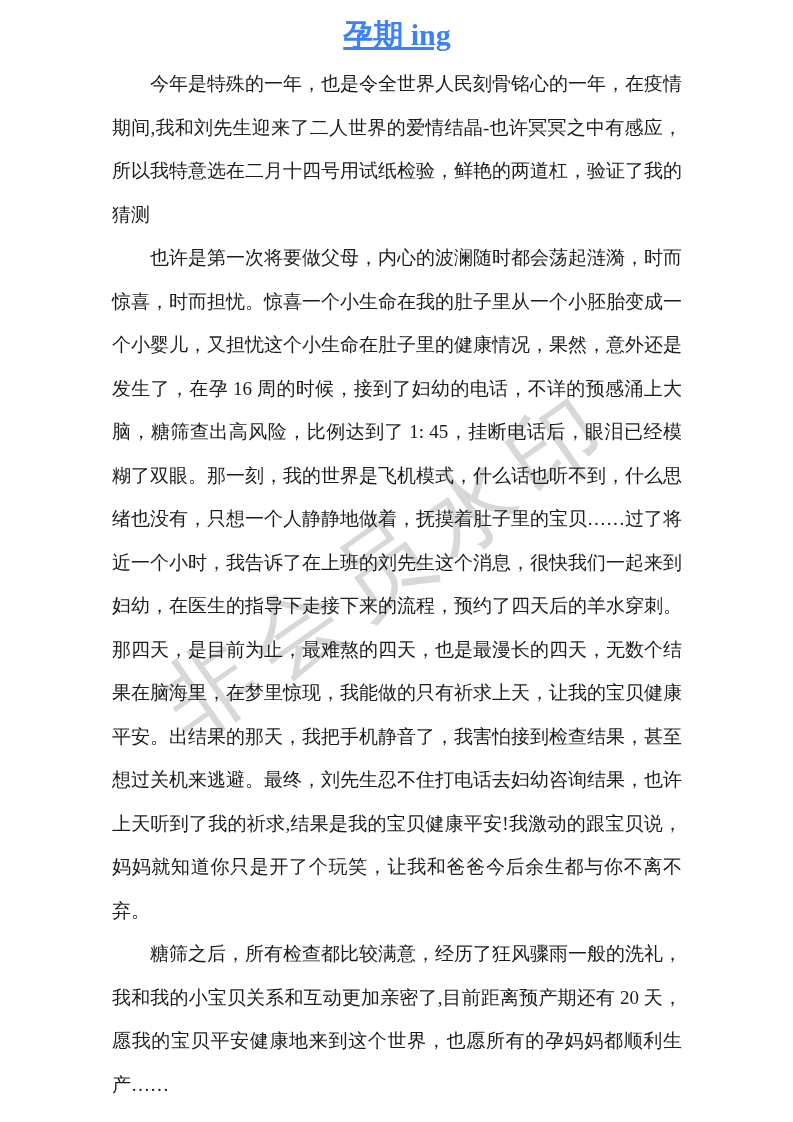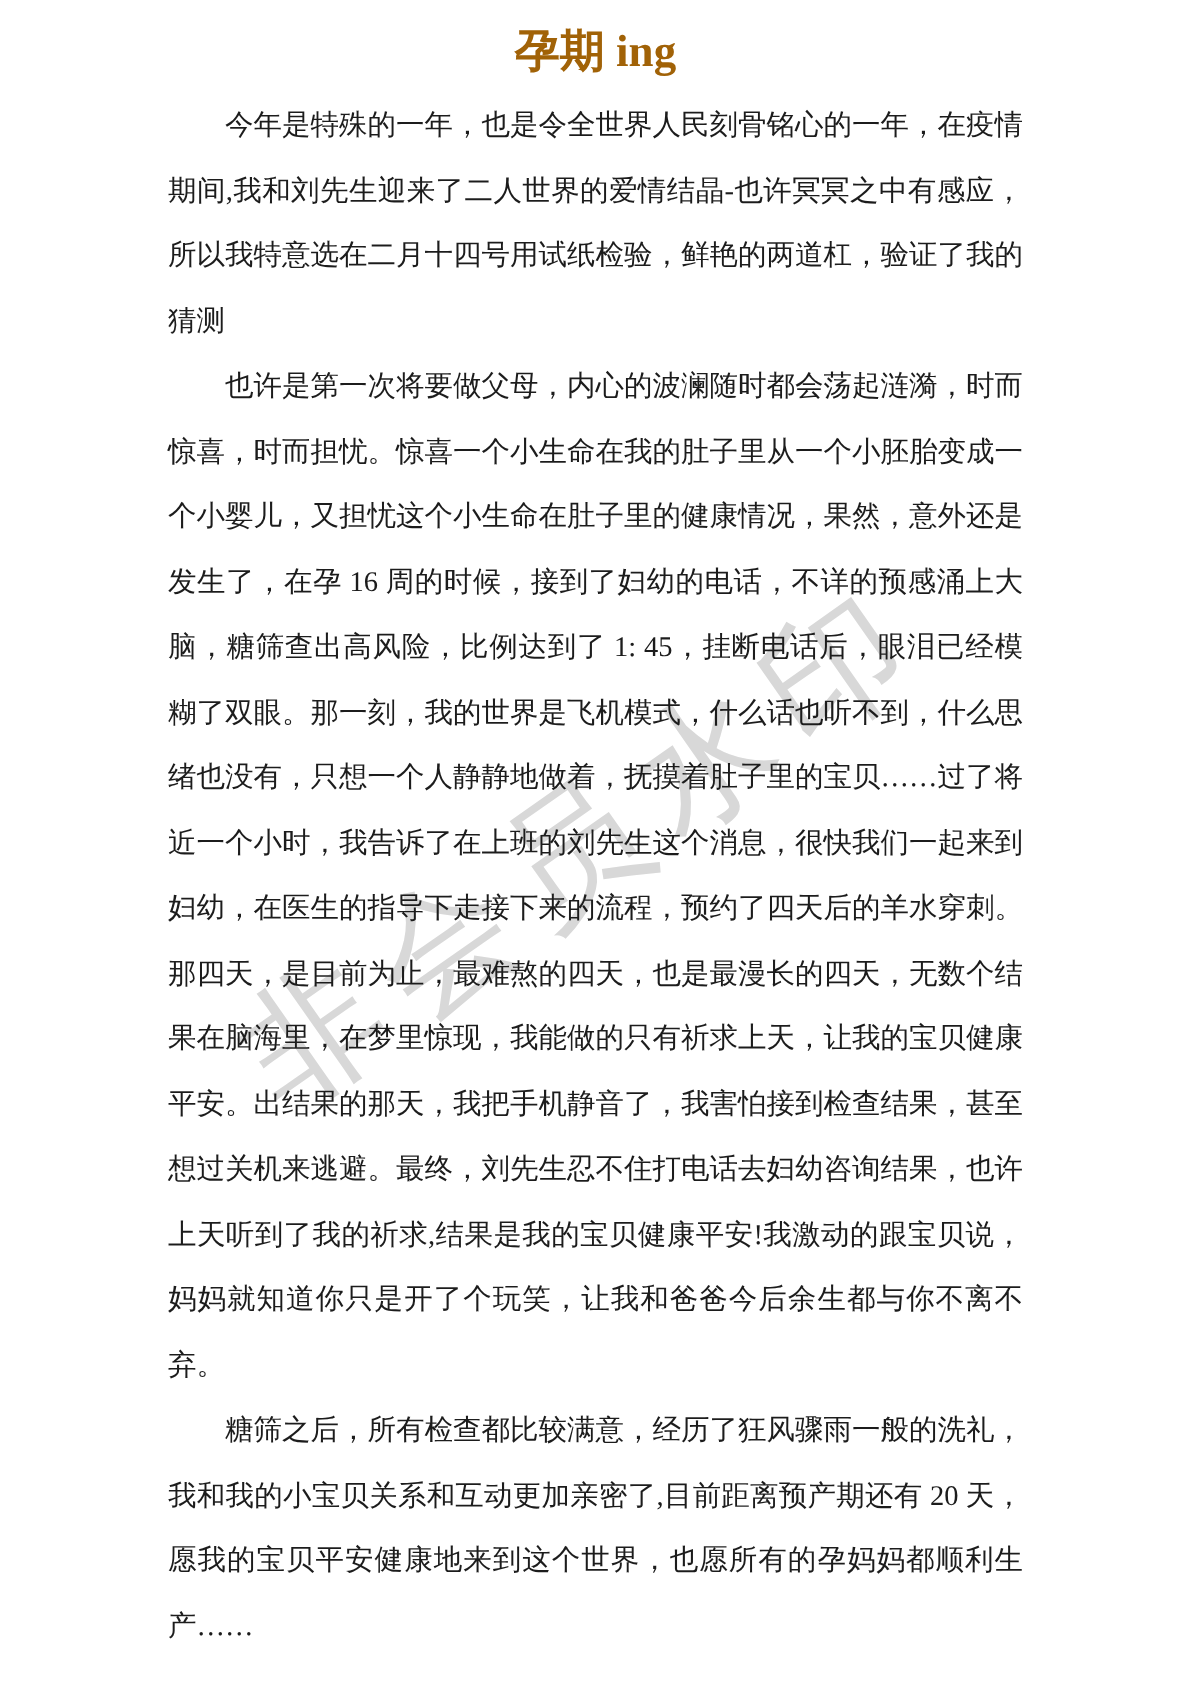--- a/index.html
+++ b/index.html
@@ -38,21 +38,22 @@
     top: 14px;
     width: 570px;
     z-index: 1;
   }
   .doc-title {
     margin: 0 0 6px 0;
     text-align: center;
     font-size: 30px;
     font-weight: bold;
     line-height: 42px;
-    color: #a16207;
+    color: #3b82f6;
+    text-decoration: underline;
   }
   .para {
     margin: 0;
     font-size: 19px;
     line-height: 43.5px;
     text-align: justify;
     text-indent: 2em;
     color: #1c1c1c;
     word-break: break-all;
   }

